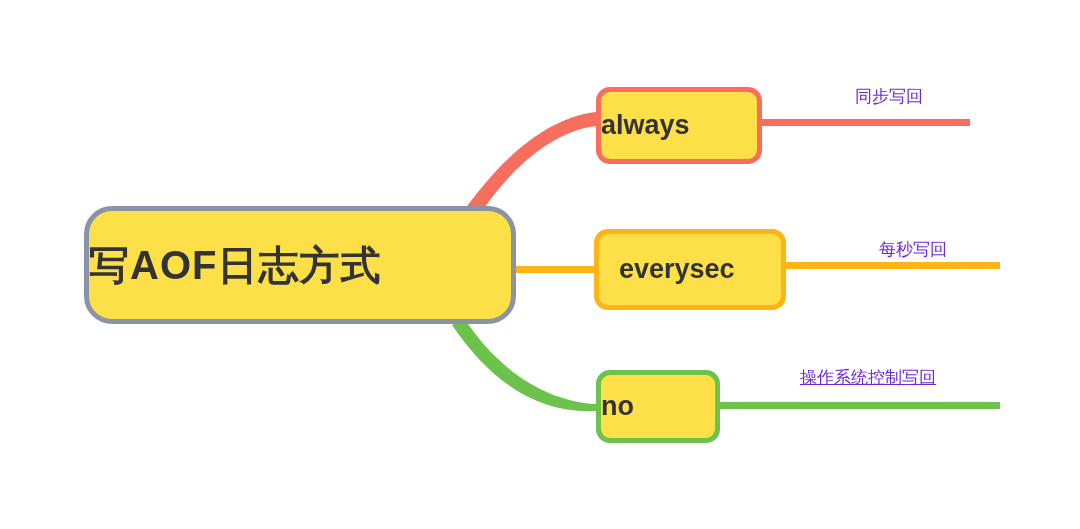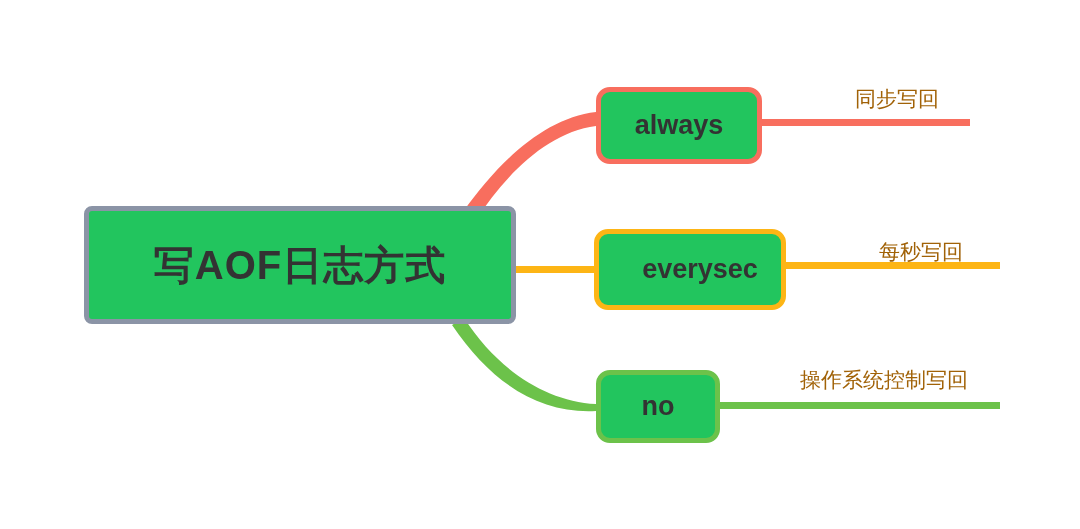--- a/index.html
+++ b/index.html
@@ -20,34 +20,33 @@
   #edges {
     position: absolute;
     left: 0;
     top: 0;
     width: 1080px;
     height: 529px;
   }
   .node {
     position: absolute;
     box-sizing: border-box;
-    background: #22c55e;
+    background: #fde047;
     display: flex;
     align-items: center;
-    justify-content: center;
     color: #333333;
     font-weight: bold;
   }
   .root-node {
     left: 84px;
     top: 206px;
     width: 432px;
     height: 118px;
     border: 5px solid #8B94A6;
-    border-radius: 8px;
+    border-radius: 28px;
     font-size: 40px;
     letter-spacing: 1px;
     z-index: 5;
   }
   .branch-node {
     border-width: 5px;
     border-style: solid;
     border-radius: 14px;
     font-size: 27px;
     z-index: 5;
@@ -69,28 +68,28 @@
   }
   .node-no {
     left: 596px;
     top: 370px;
     width: 124px;
     height: 73px;
     border-color: #6CC24A;
   }
   .edge-label {
     position: absolute;
-    font-size: 21px;
-    color: #a16207;
+    font-size: 17px;
+    color: #6d28d9;
     white-space: nowrap;
     font-weight: normal;
   }
   .label-always   { left: 855px; top: 85px; }
   .label-everysec { left: 879px; top: 238px; }
-  .label-no       { left: 800px; top: 366px; }
+  .label-no       { left: 800px; top: 366px; text-decoration: underline; }
 </style>
 </head>
 <body>
 
 <div id="canvas">
 
   <svg id="edges" viewBox="0 0 1080 529" xmlns="http://www.w3.org/2000/svg">
 
     <path d="M 463,212
              C 500,160 545,118 596,112

